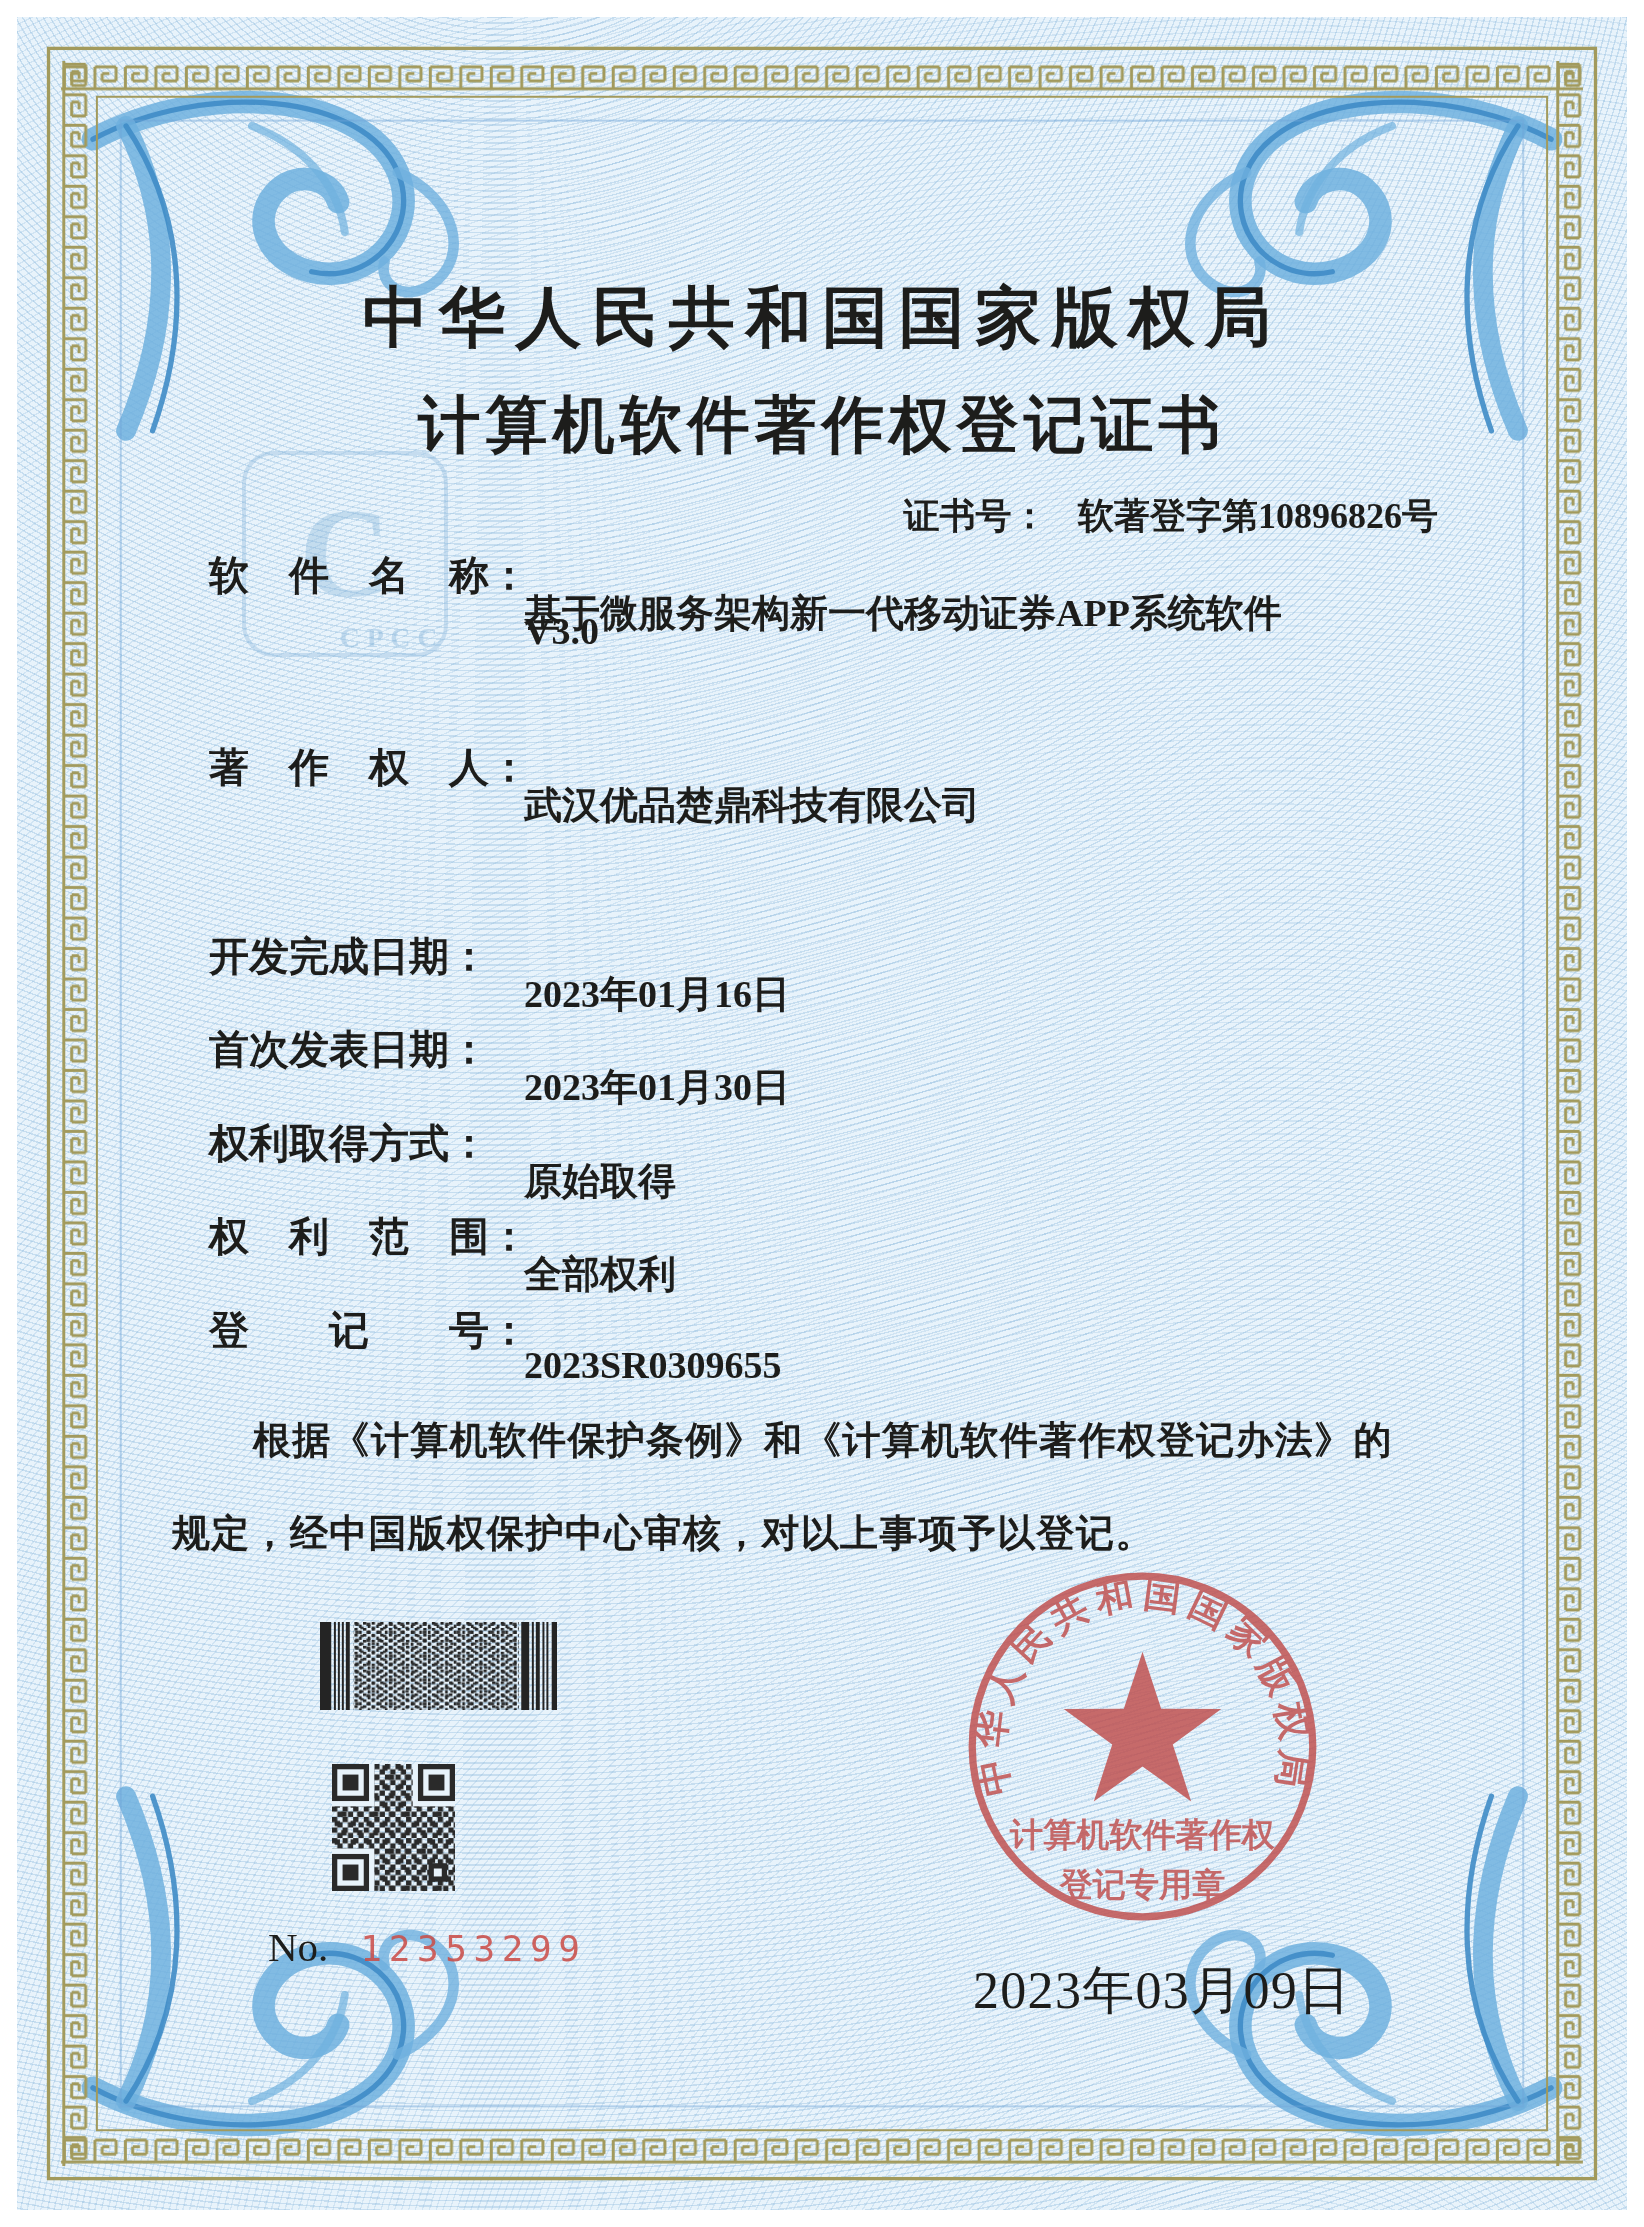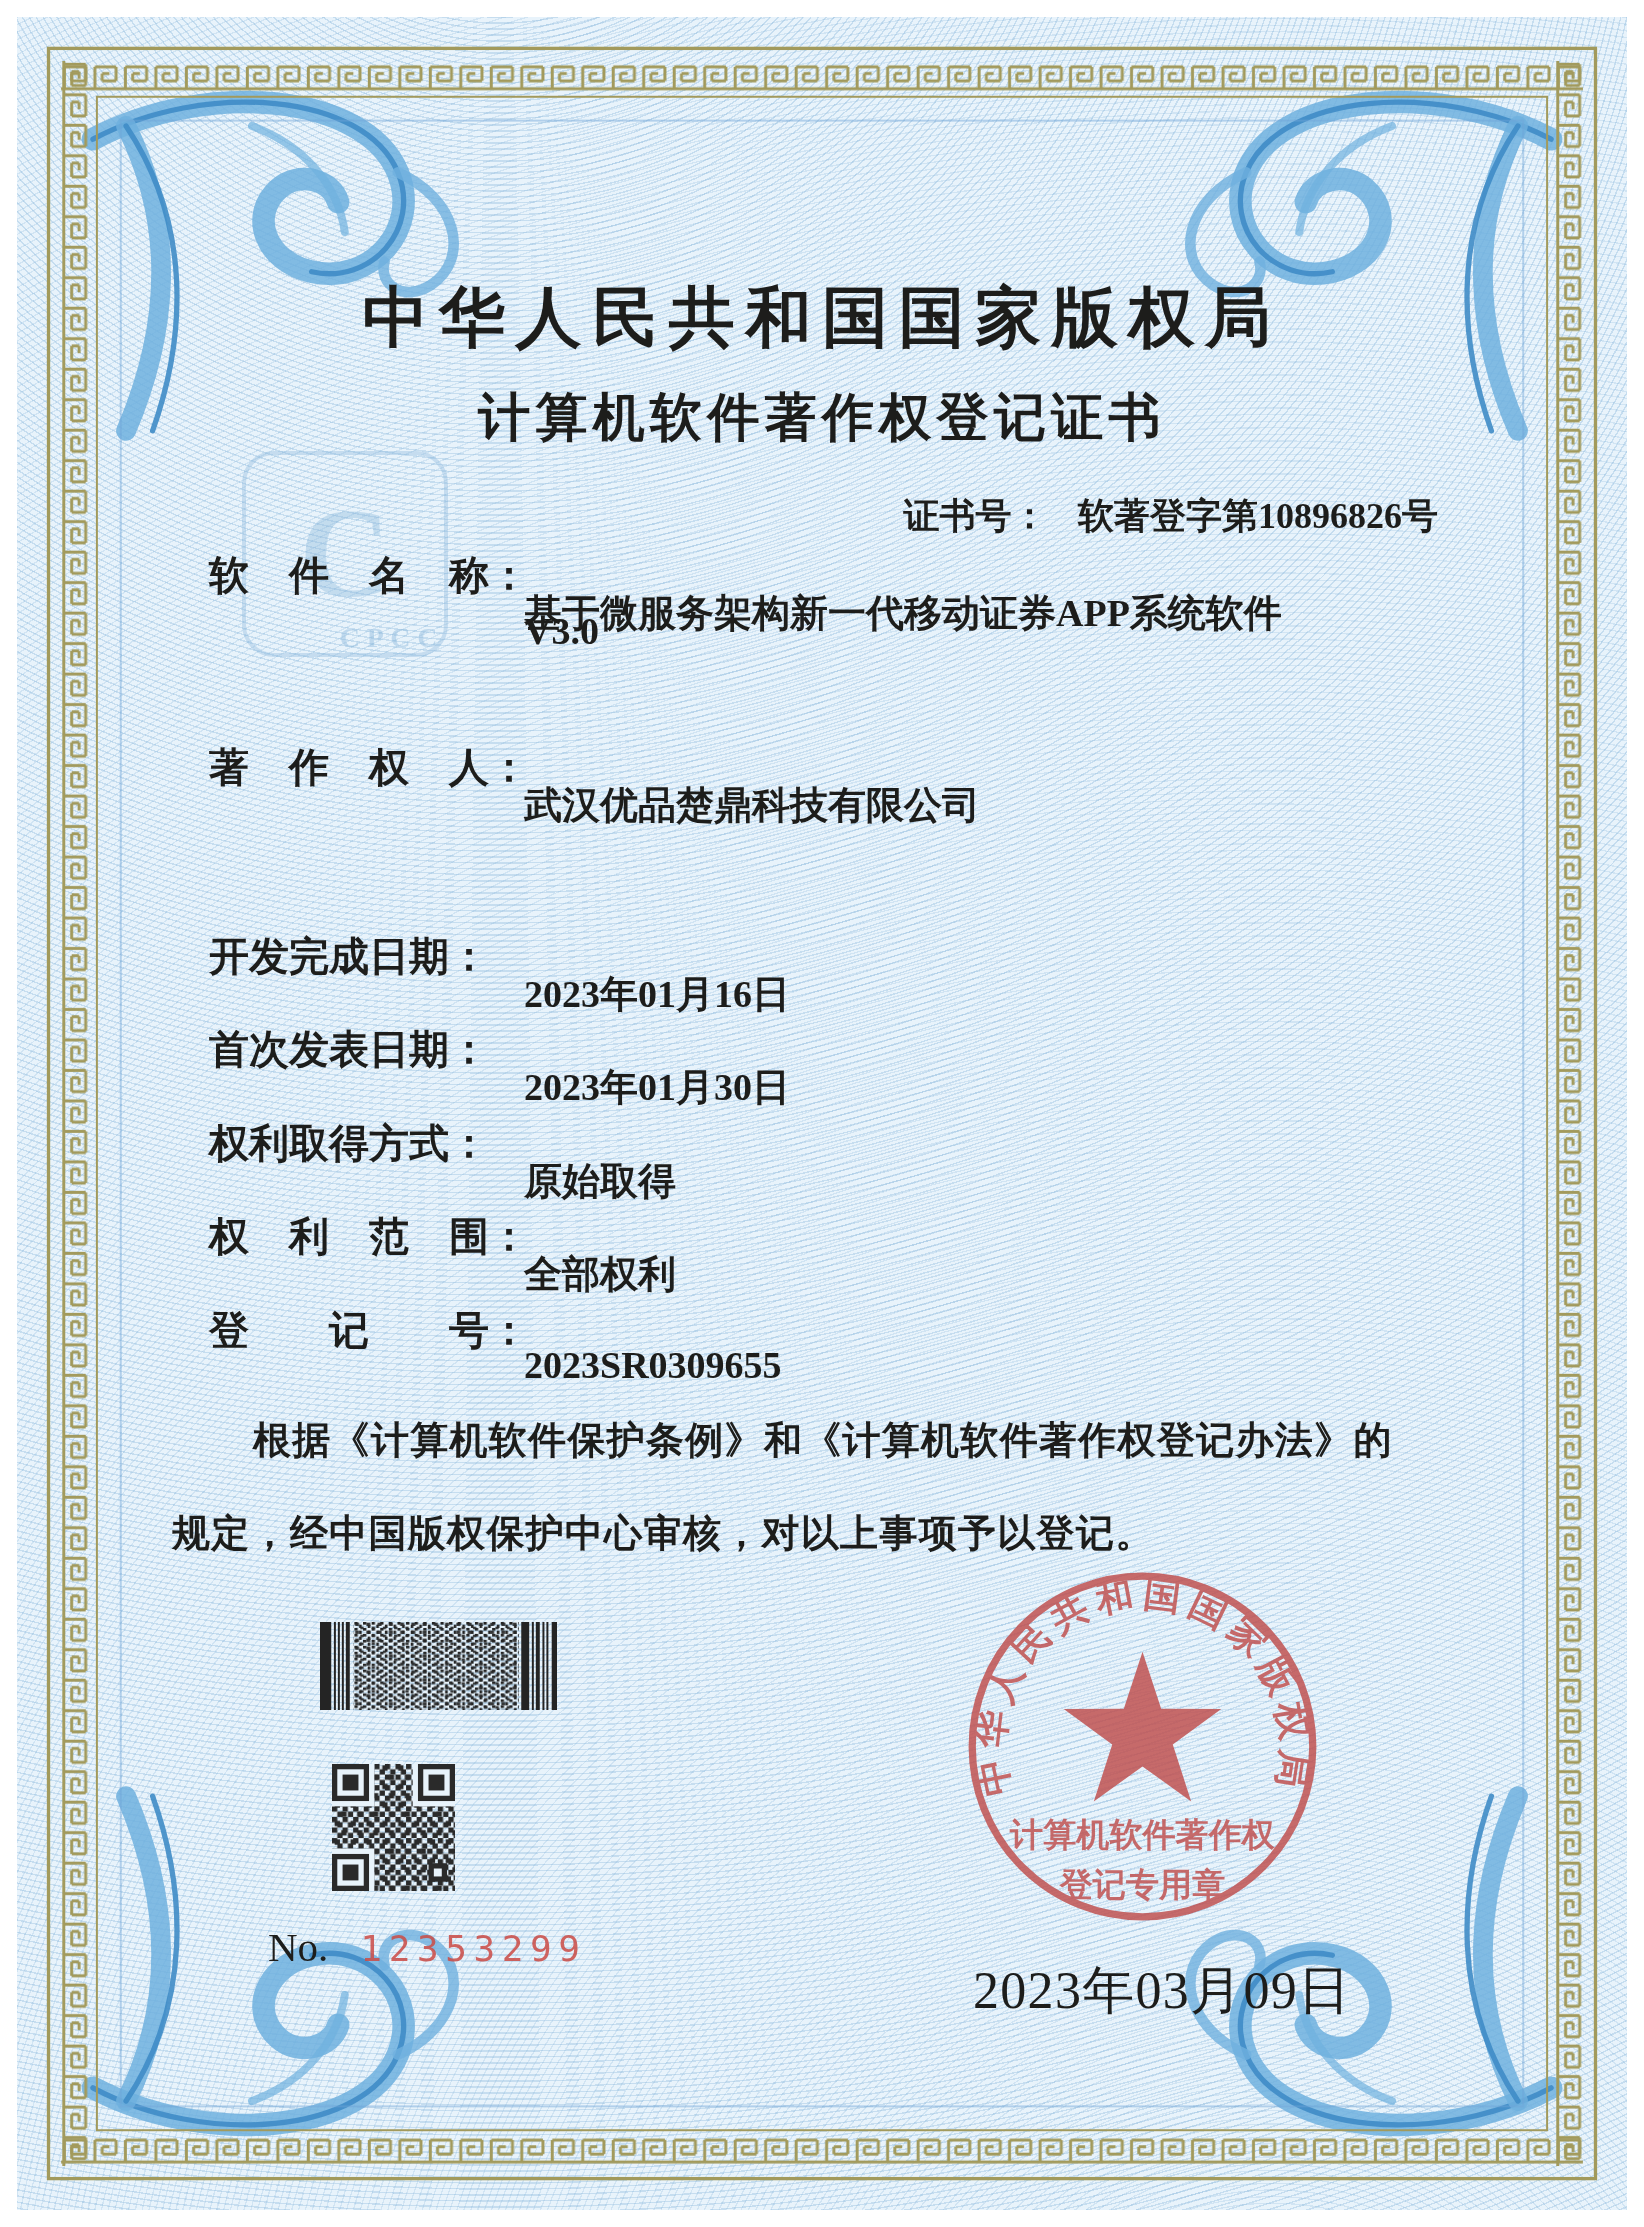--- a/index.html
+++ b/index.html
@@ -6,21 +6,21 @@
   body{width:1644px;height:2227px;position:relative;font-family:"Liberation Serif","DejaVu Serif",serif;}
   .cert{position:absolute;left:17px;top:17px;right:17px;bottom:17px;
     background:
       repeating-radial-gradient(circle at 30% -12%, rgba(125,175,215,0) 0 4.6px, rgba(125,175,215,.32) 4.6px 6px),
       repeating-radial-gradient(circle at 78% 112%, rgba(125,175,215,0) 0 5.3px, rgba(125,175,215,.22) 5.3px 6.6px),
       #e8f3fb;
     overflow:hidden;}
   .frame-svg{position:absolute;left:0;top:0;width:1644px;height:2227px;z-index:2;pointer-events:none;}
   .txt{position:absolute;z-index:4;color:#1d1d1b;}
   .authority{left:0;top:273px;width:1644px;text-align:center;font-size:66px;font-weight:bold;letter-spacing:10.6px;}
-  .cert-title{left:0;top:383px;width:1644px;text-align:center;font-size:52px;font-weight:bold;letter-spacing:5.3px;}
+  .cert-title{left:0;top:383px;width:1644px;text-align:center;font-size:62px;font-weight:bold;letter-spacing:5.3px;}
   .certno{top:492px;right:206px;font-size:36px;font-weight:bold;margin-left:11px;}
   .certno .lbl{margin-right:30.5px;}
   .row{left:209px;font-size:40px;font-weight:bold;white-space:nowrap;}
   .row .val{position:absolute;left:315px;top:0;font-size:38px;margin-top:40px;}
   .row .val2{position:absolute;left:315px;top:61px;font-size:38px;}
   .r1{top:548px;} .r2{top:740px;} .r3{top:929px;} .r4{top:1022px;}
   .r5{top:1116px;} .r6{top:1209px;} .r7{top:1303px;}
   .stmt{left:172px;width:1270px;font-size:38px;font-weight:bold;letter-spacing:1.3px;}
   .s1{top:1415px;padding-left:81px;} .s2{top:1508px;}
   .codes{position:absolute;z-index:4;}

